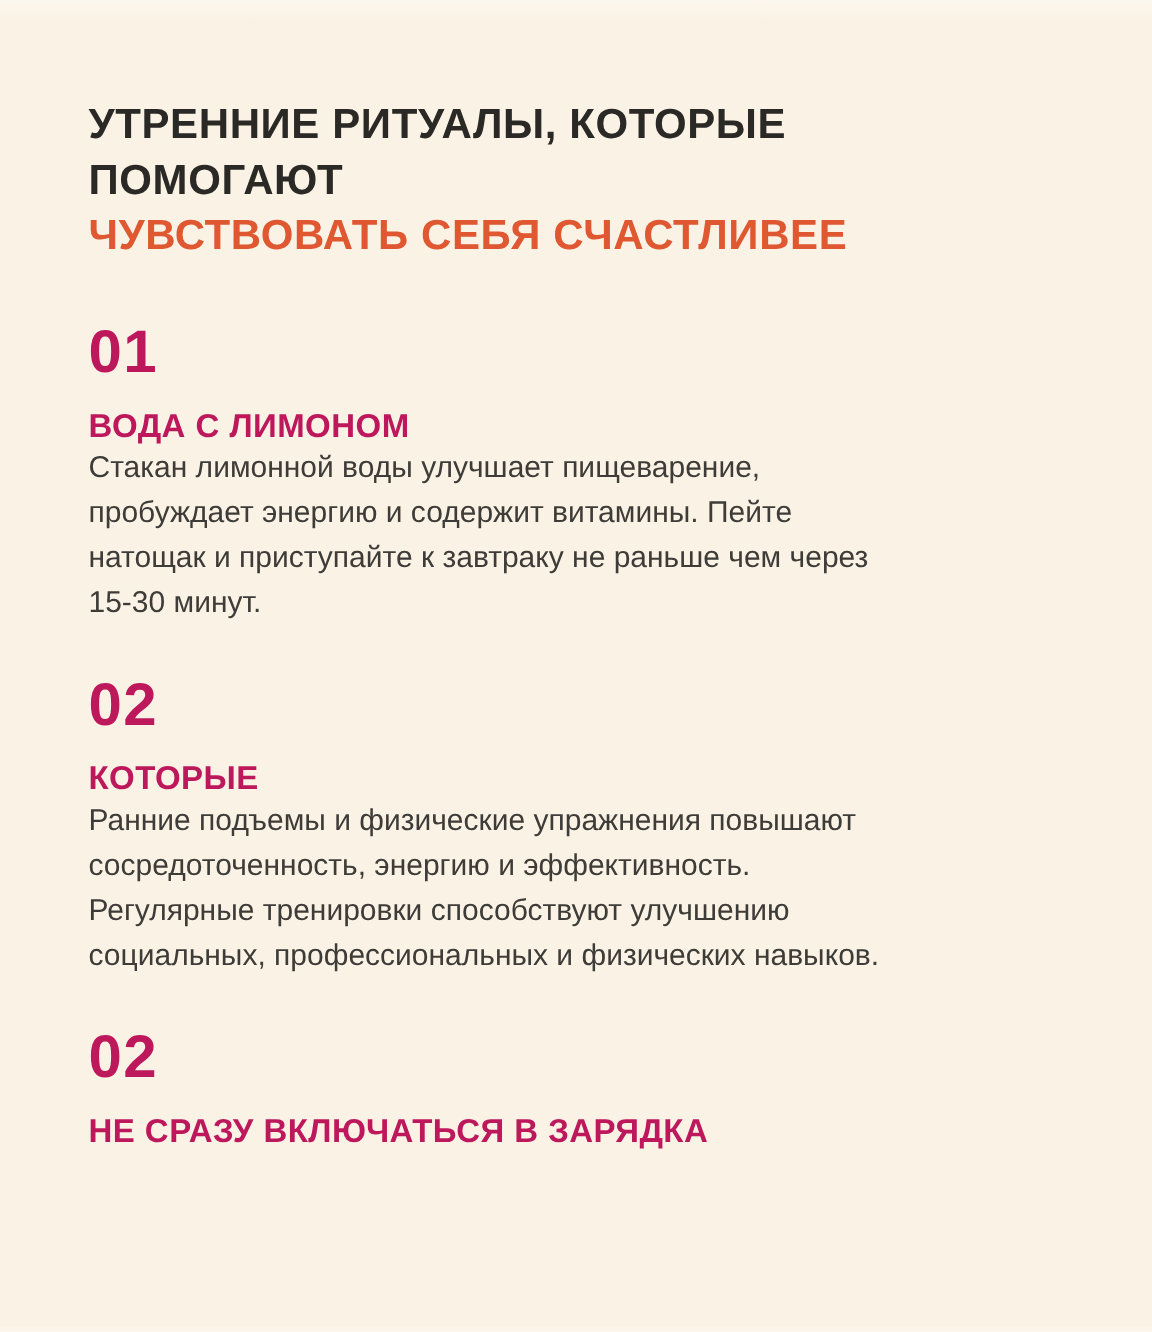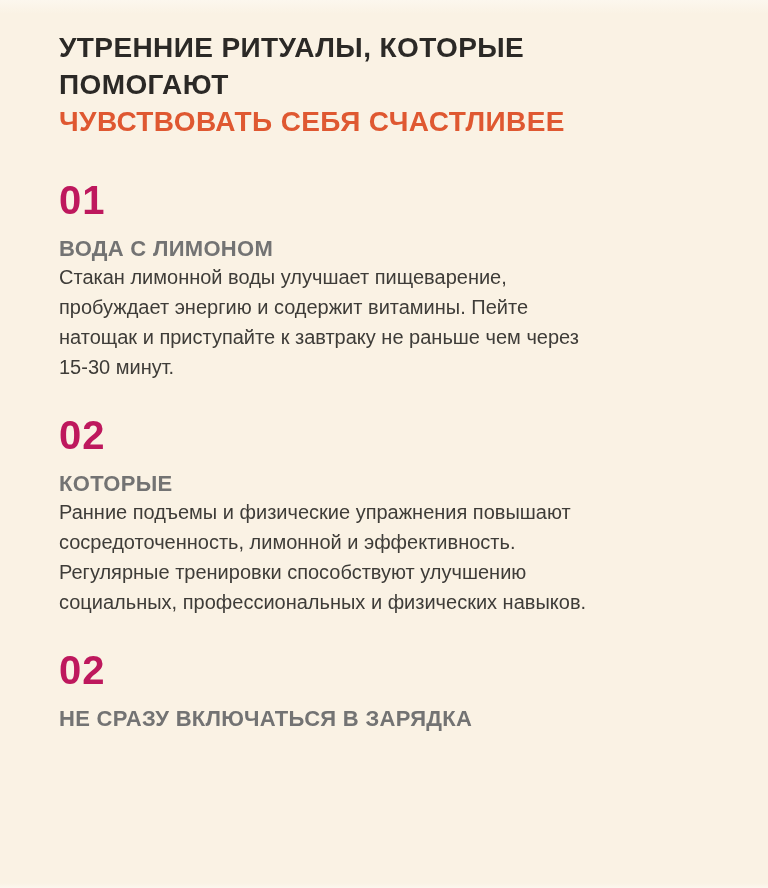--- a/index.html
+++ b/index.html
@@ -7,21 +7,21 @@
     width: 768px;
     height: 888px;
     background: linear-gradient(180deg, #FCF7EE 0px, #FAF2E4 14px, #FAF2E4 calc(100% - 5px), #FCF7EE 100%);
     font-family: "Liberation Sans", sans-serif;
     overflow: hidden;
   }
   .page {
     box-sizing: border-box;
     width: 697px;
     height: 888px;
-    padding: 29px 56px 40px 59px;
+    padding: 64px 56px 40px 59px;
   }
   .title {
     margin: 0;
     font-size: 28px;
     line-height: 37px;
     font-weight: bold;
     letter-spacing: 0.4px;
     color: #2B2926;
   }
   .title .accent-line { display: block; color: #DF5831; }
@@ -34,21 +34,21 @@
     font-weight: bold;
     letter-spacing: 1px;
     color: #be185d;
   }
   .section-heading {
     margin: 16px 0 0 0;
     font-size: 22px;
     line-height: 26px;
     font-weight: bold;
     letter-spacing: 0.3px;
-    color: #737373;
+    color: #be185d;
   }
   .section-body {
     margin: 0;
     font-size: 20px;
     line-height: 30px;
     color: #3E3C38;
     white-space: pre-line;
     max-width: 660px;
   }
 </style>
@@ -68,21 +68,21 @@
     <p class="section-body">Стакан лимонной воды улучшает пищеварение,
 пробуждает энергию и содержит витамины. Пейте
 натощак и приступайте к завтраку не раньше чем через
 15-30 минут.</p>
   </section>
 
   <section class="section">
     <p class="section-number">02</p>
     <h2 class="section-heading">КОТОРЫЕ</h2>
     <p class="section-body">Ранние подъемы и физические упражнения повышают
-сосредоточенность, лимонной и эффективность.
+сосредоточенность, энергию и эффективность.
 Регулярные тренировки способствуют улучшению
 социальных, профессиональных и физических навыков.</p>
   </section>
 
   <section class="section">
     <p class="section-number">02</p>
     <h2 class="section-heading">НЕ СРАЗУ ВКЛЮЧАТЬСЯ В ЗАРЯДКА</h2>
   </section>
 
 </div>

